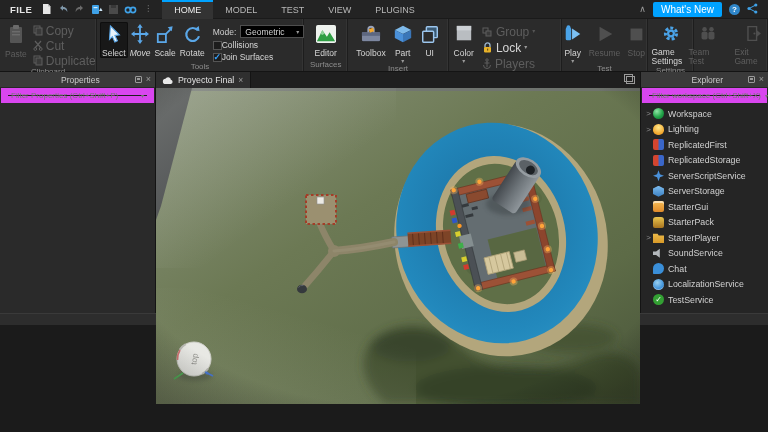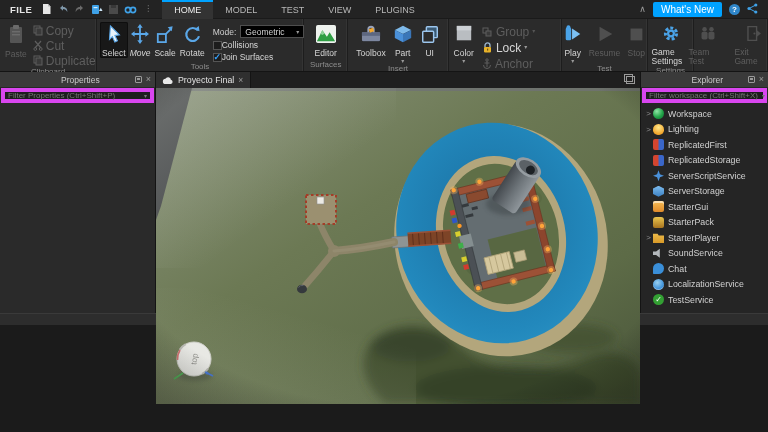--- a/index.html
+++ b/index.html
@@ -54,21 +54,21 @@
   .main { flex:1; display:flex; min-height:0; }
   .panel { background:#272727; display:flex; flex-direction:column; }
   .panel.left { width:156px; border-right:1px solid #141414; }
   .panel.right { width:128px; border-left:1px solid #141414; }
   .phead { height:15px; background:#3a3a3a; display:flex; align-items:center; color:#c9c9c9; font-size:8.5px; flex:0 0 15px; }
   .phead .ptitle { flex:1; text-align:center; }
   .phead .pic { display:flex; align-items:center; gap:4px; padding-right:4px; color:#9a9a9a; }
   .pin-ic { width:7px; height:7px; border:1px solid #9a9a9a; border-radius:1px; position:relative; }
   .pin-ic::after { content:""; position:absolute; left:1px; right:1px; top:1px; height:1.5px; background:#9a9a9a; }
   .pclose { font-size:9px; line-height:9px; color:#9a9a9a; }
-  .pfilter { height:15px; flex:0 0 15px; margin:1px 1px 0 1px; background:#1e1e1e; border:4px solid #d946ef;
+  .pfilter { height:15px; flex:0 0 15px; margin:1px 1px 0 1px; background:#1e1e1e; border:7px solid #d946ef;
     display:flex; align-items:center; }
   .pfilter input { flex:1; background:transparent; border:none; outline:none; color:#787878; font-size:8px;
     font-family:"Liberation Sans", sans-serif; padding:0 3px; }
   .pfilter .fcaret { color:#777; font-size:6px; padding-right:3px; }
   .pbody { flex:1; background:#2a2a2a; }
 
   
   .xbody { flex:1; background:#252525; padding-top:3px; overflow:hidden; }
   .xrow { display:flex; align-items:center; height:15.5px; padding-left:3px; }
   .xchev { width:9px; color:#8f8f8f; font-size:8px; text-align:center; flex:0 0 9px; }
@@ -342,21 +342,21 @@
                 </svg></span>
             <span class="rlab">Lock</span>
             <span class="rcaret">▾</span>
           </div>
           <div class="minirow dis">
             <span><svg width="10" height="11" viewBox="0 0 10 11">
                   <circle cx="5" cy="2" r="1.2" fill="none" stroke="#5e5e5e"></circle>
                   <path d="M5 3.2 V9 M2.5 5 h5" stroke="#5e5e5e"></path>
                   <path d="M1.5 7 a3.5 3.5 0 0 0 7 0" fill="none" stroke="#5e5e5e"></path>
                 </svg></span>
-            <span class="rlab">Anchor</span>
+            <span class="rlab">Players</span>
           </div>
         </div>
       </div>
       <div style="display:flex; align-items:flex-end;">
         <div class="rglabel" style="flex:1;">Edit</div>
         <span class="edit-expander">◢</span>
       </div>
     </div>
 
     <div class="rgroup" style="width:86px;">

